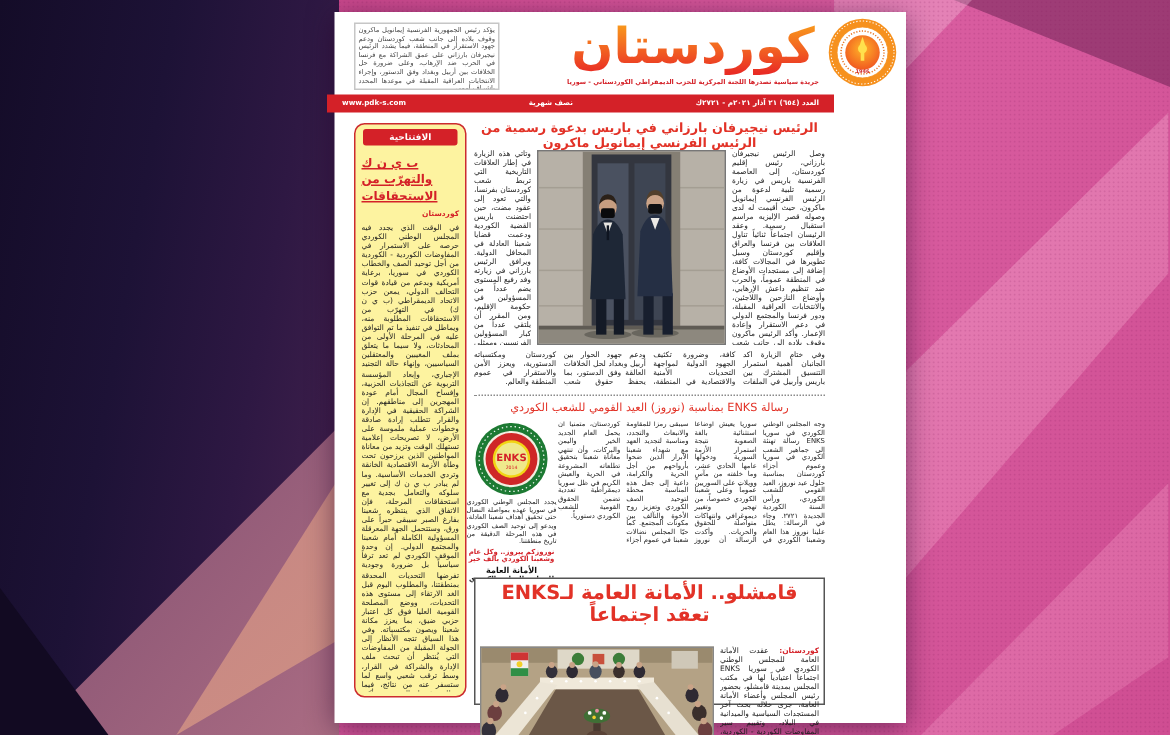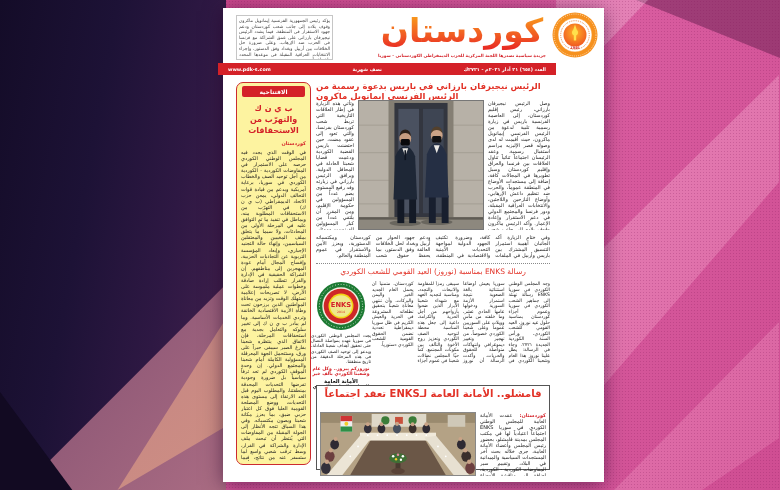--- a/index.html
+++ b/index.html
@@ -42,27 +42,27 @@
     color:#d42128;direction:rtl;font-weight:bold;}
   .paper-logo{right:6px;top:4px;width:46px;height:46px;}
   .info-bar{left:-5px;top:55px;width:338px;height:12px;background:#d42128;color:#fff;
     display:flex;justify-content:space-between;align-items:center;padding:0 10px;
     font-size:4.8px;font-weight:bold;direction:rtl;}
   
   .editorial{left:13px;top:74px;width:75px;height:383px;background:#fdf3a0;
     border:1.5px solid #cc2b2f;border-radius:7px;padding:3px 4px;overflow:hidden;direction:rtl;}
   .editorial-tab{background:#d42128;color:#fff;border-radius:2px;height:11px;line-height:11px;
     text-align:center;font-size:6px;font-weight:bold;margin:0 1px 6px;}
-  .editorial-title{color:#d42128;font-weight:bold;font-size:8px;line-height:11px;text-align:center;margin-bottom:4px;}
+  .editorial-title{color:#d42128;font-weight:bold;font-size:8px;line-height:11px;text-align:left;margin-bottom:4px;text-decoration:underline;}
   .editorial-byline{color:#d42128;font-size:5px;font-weight:bold;text-align:right;margin-bottom:3px;}
   .editorial-body{font-size:5px;line-height:6.1px;text-align:justify;color:#1c1c1c;height:312px;overflow:hidden;}
   
   .smalltext{font-size:5px;line-height:6px;text-align:justify;color:#1b1b1b;overflow:hidden;direction:rtl;}
   
-  .headline1{left:93px;top:73px;width:234px;text-align:left;color:#e23227;font-weight:bold;
+  .headline1{left:93px;top:73px;width:234px;text-align:center;color:#e23227;font-weight:bold;
     font-size:8.5px;direction:rtl;}
   .article1{left:93px;top:92px;width:234px;height:130px;display:flex;gap:4px;direction:rtl;}
   .a1-colR{width:62px;height:130px;}
   .a1-photo{width:126px;height:130px;border:1px solid #777;background:#b7b1a7;flex:none;}
   .a1-photo svg,.meeting-photo svg{width:100%;height:100%;display:block;}
   .a1-colL{flex:1;height:130px;}
   .article1-bottom{left:93px;top:226px;width:234px;height:26px;column-count:4;column-gap:5px;}
   .divider{left:93px;top:255px;width:234px;height:0;border-top:1px dotted #8a8a8a;}
   
   .headline2{left:93px;top:259px;width:234px;text-align:center;color:#e23227;font-weight:normal;
@@ -71,21 +71,21 @@
   .enks-text{flex:1;column-count:4;column-gap:4px;font-size:4.6px;line-height:5.5px;}
   .enks-side{width:60px;text-align:center;direction:rtl;}
   .enks-logo{width:50px;height:50px;margin:0 auto;display:block;}
   .enks-note{font-size:4.4px;line-height:5.2px;text-align:justify;color:#1b1b1b;margin-top:2px;}
   .enks-greet{color:#d42128;font-size:4.6px;margin-top:2px;font-weight:bold;}
   .enks-sig1{font-weight:bold;font-size:5.4px;margin-top:2px;color:#111;}
   .enks-sig2{font-weight:bold;font-size:4.6px;color:#111;}
   .enks-date{font-size:4.6px;color:#111;}
   
   .meeting{left:93px;top:377px;width:234px;height:85px;border:1px solid #555;padding:2px 3px;direction:rtl;background:#fff;}
-  .headline3{text-align:center;color:#e23227;font-weight:bold;font-size:10px;margin-bottom:13px;direction:rtl;}
+  .headline3{text-align:center;color:#e23227;font-weight:bold;font-size:13px;margin-bottom:13px;direction:rtl;}
   .meeting-flex{display:flex;gap:4px;height:64px;}
   .meeting-text{width:66px;height:64px;}
   .lead-in{color:#d42128;font-weight:bold;}
   .meeting-photo{flex:1;height:64px;border:1px solid #888;background:#b4a285;}
 </style>
 </head>
 <body>
 
 <div class="abs bg-pink"></div>
 <div class="abs band band1"></div>

